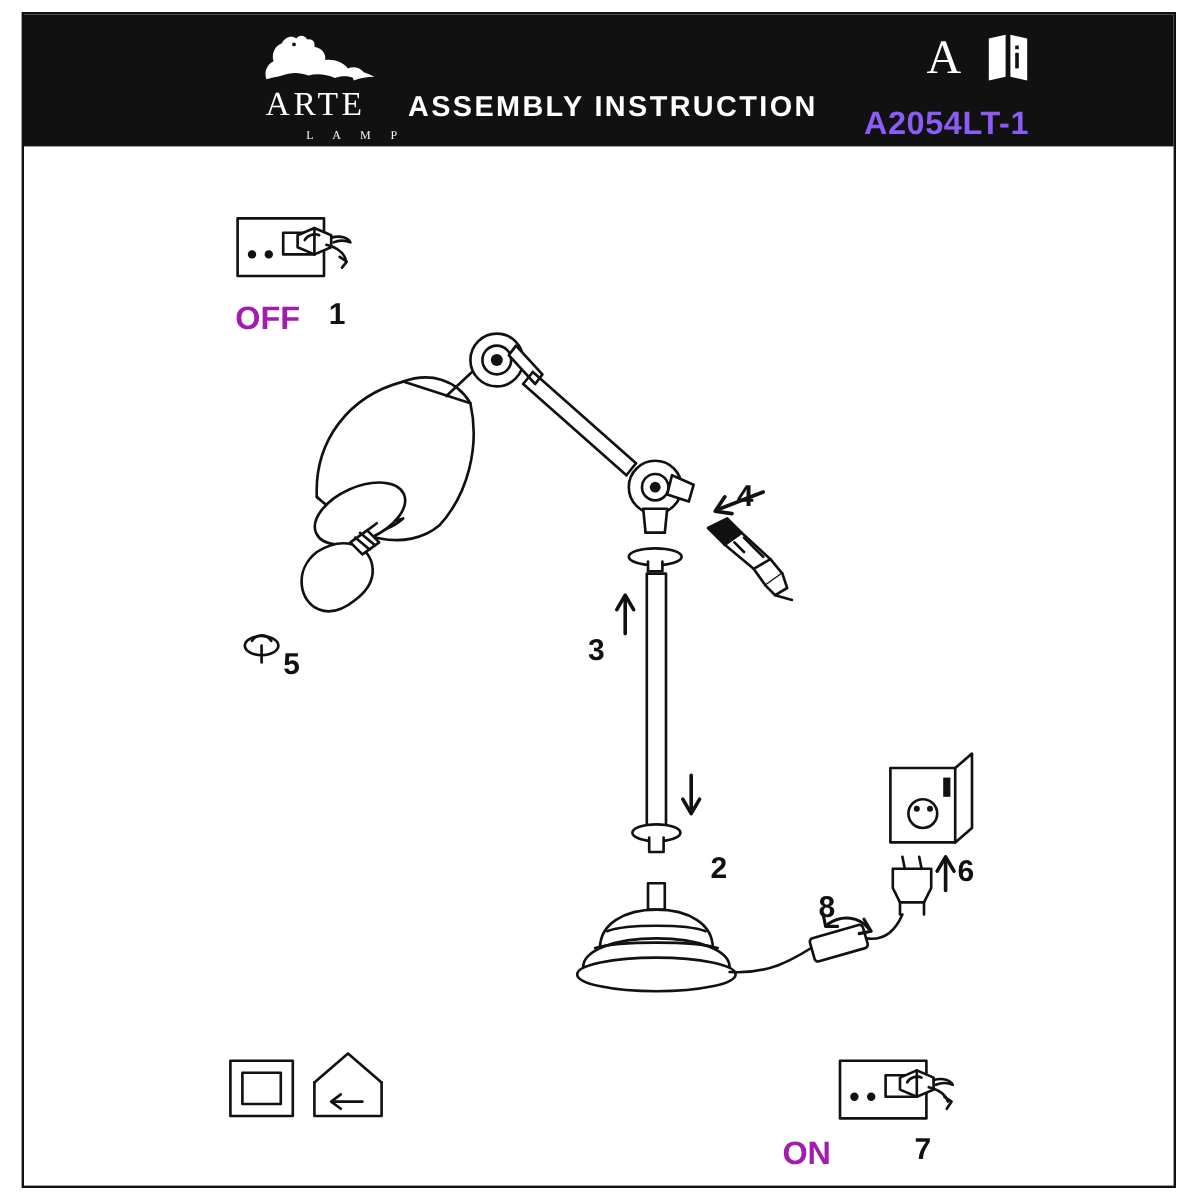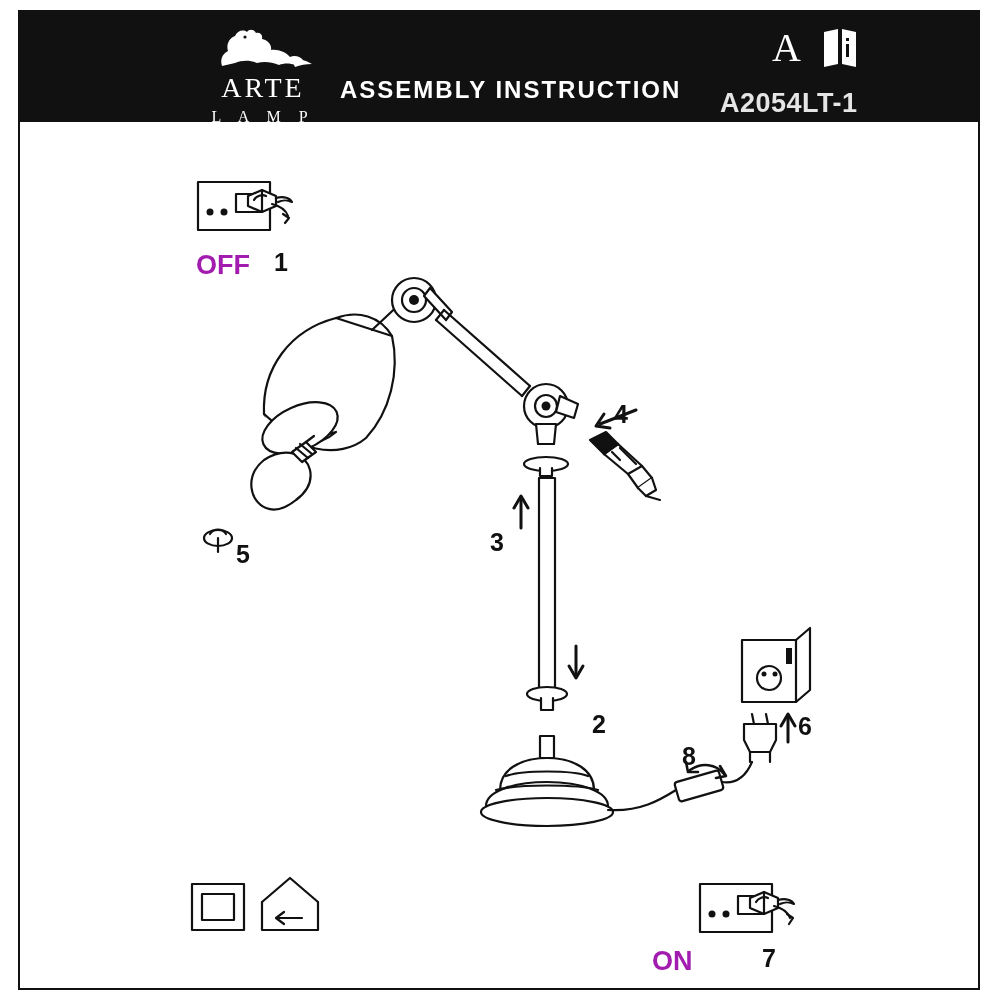--- a/index.html
+++ b/index.html
@@ -2,27 +2,27 @@
 <html><head>
 <meta charset="utf-8">
 <style>
   html,body{margin:0;padding:0;background:#ffffff;}
   body{width:1000px;height:1000px;font-family:"Liberation Sans",sans-serif;color:#000;}
   #sheet{position:relative;width:1000px;height:1000px;background:#fff;}
   .page-border{position:absolute;left:18px;top:10px;width:962px;height:980px;border:2px solid #111;box-sizing:border-box;}
   .header{position:absolute;left:20px;top:12px;width:958px;height:110px;background:#111;color:#fff;box-sizing:border-box;}
   .logo{position:absolute;left:160px;top:8px;width:160px;height:96px;}
   .logo .arte{position:absolute;left:8px;top:52px;width:150px;text-align:center;font-size:28px;letter-spacing:3px;font-weight:400;color:#fff;font-family:"Liberation Serif",serif;}
-  .logo .lamp{position:absolute;left:8px;top:88px;width:150px;text-align:center;font-size:16px;letter-spacing:7px;color:#fff;font-family:"Liberation Serif",serif;}
+  .logo .lamp{position:absolute;left:8px;top:88px;width:150px;text-align:right;font-size:10px;letter-spacing:7px;color:#fff;font-family:"Liberation Serif",serif;}
   .logo .griffin{position:absolute;left:22px;top:4px;width:120px;height:50px;}
   .title-en{position:absolute;left:320px;top:20px;font-size:24px;letter-spacing:2px;font-weight:bold;color:#fff;margin-top:44px;}
   .title-ru{position:absolute;left:320px;top:58px;font-size:33px;letter-spacing:1px;font-weight:bold;color:#fff;}
   .letter-a{position:absolute;left:752px;top:12px;font-size:40px;color:#fff;font-weight:400;font-family:"Liberation Serif",serif;}
   .manual-icon{position:absolute;left:800px;top:14px;width:40px;height:44px;}
-  .code{position:absolute;left:700px;top:76px;font-size:27px;font-weight:bold;color:#e5e5e5;letter-spacing:0.5px;}
+  .code{position:absolute;left:700px;top:76px;font-size:27px;font-weight:bold;color:#8b5cf6;letter-spacing:0.5px;}
 
   .art{position:absolute;left:0;top:0;width:1000px;height:1000px;}
   .lbl{position:absolute;font-size:24px;font-weight:bold;color:#a21caf;}
   .lbl.big{font-size:27px;}
   .num{position:absolute;font-size:25px;font-weight:bold;color:#111;}
 </style>
 </head>
 <body>
 
 <div id="sheet">

